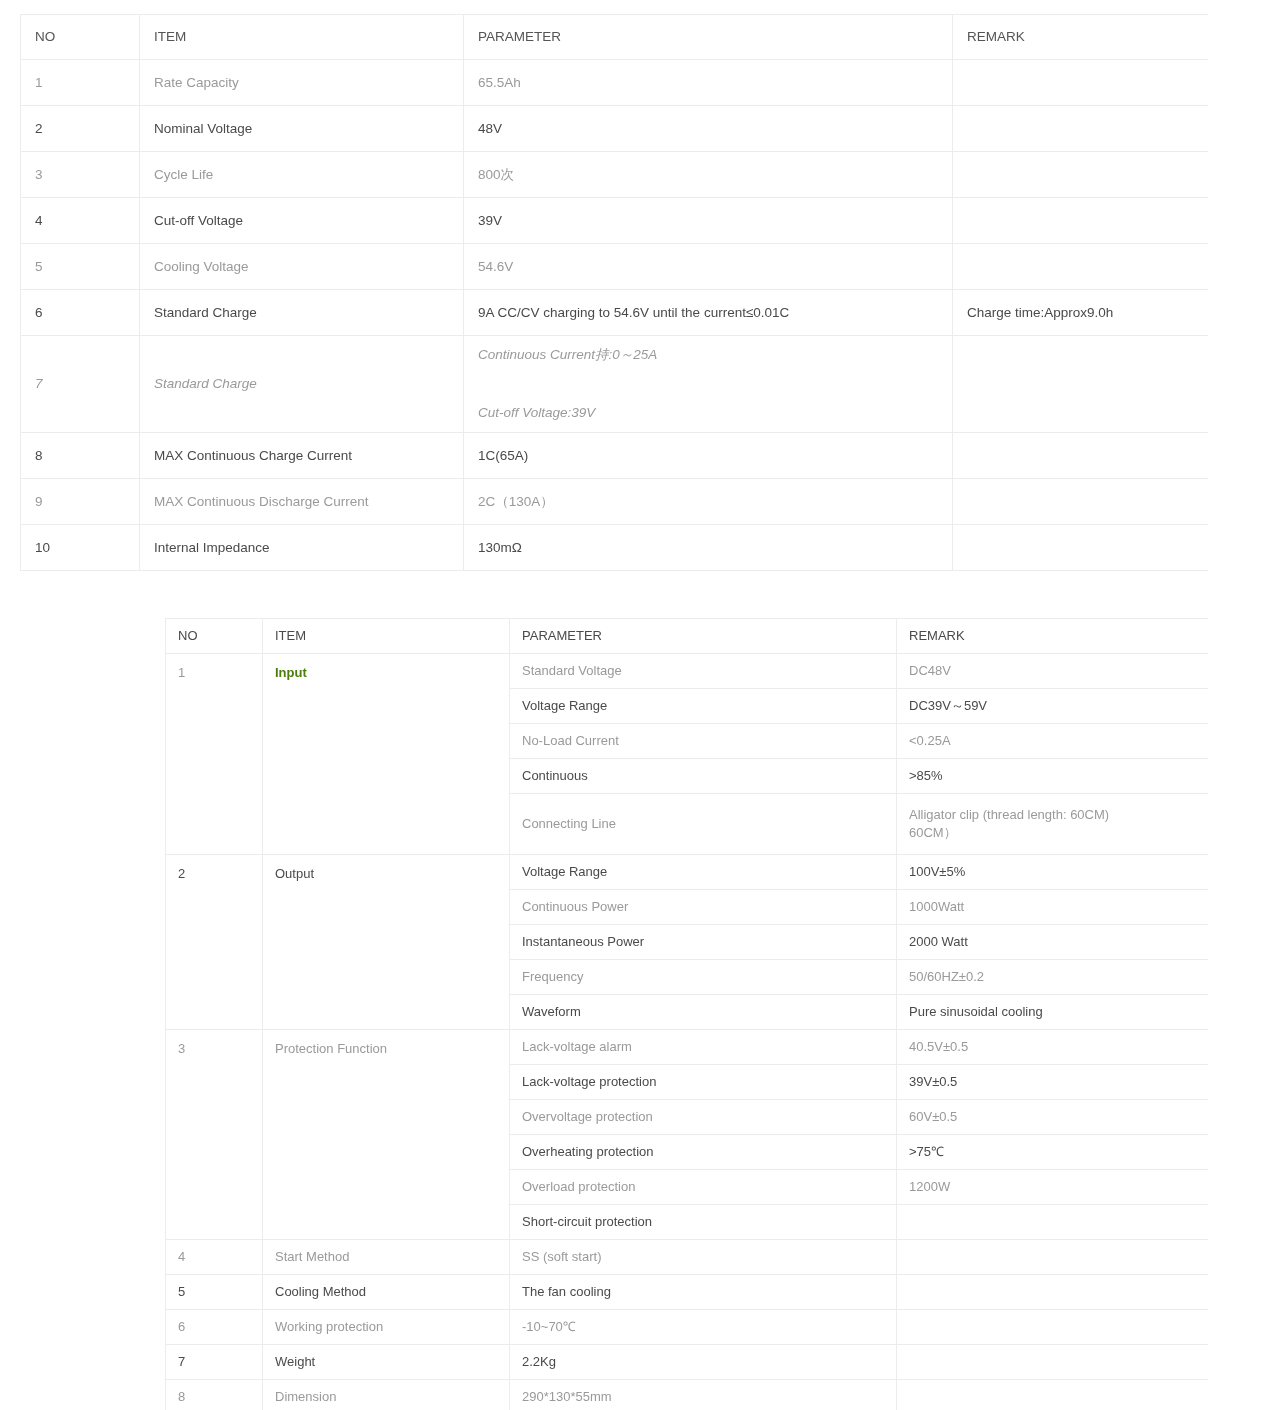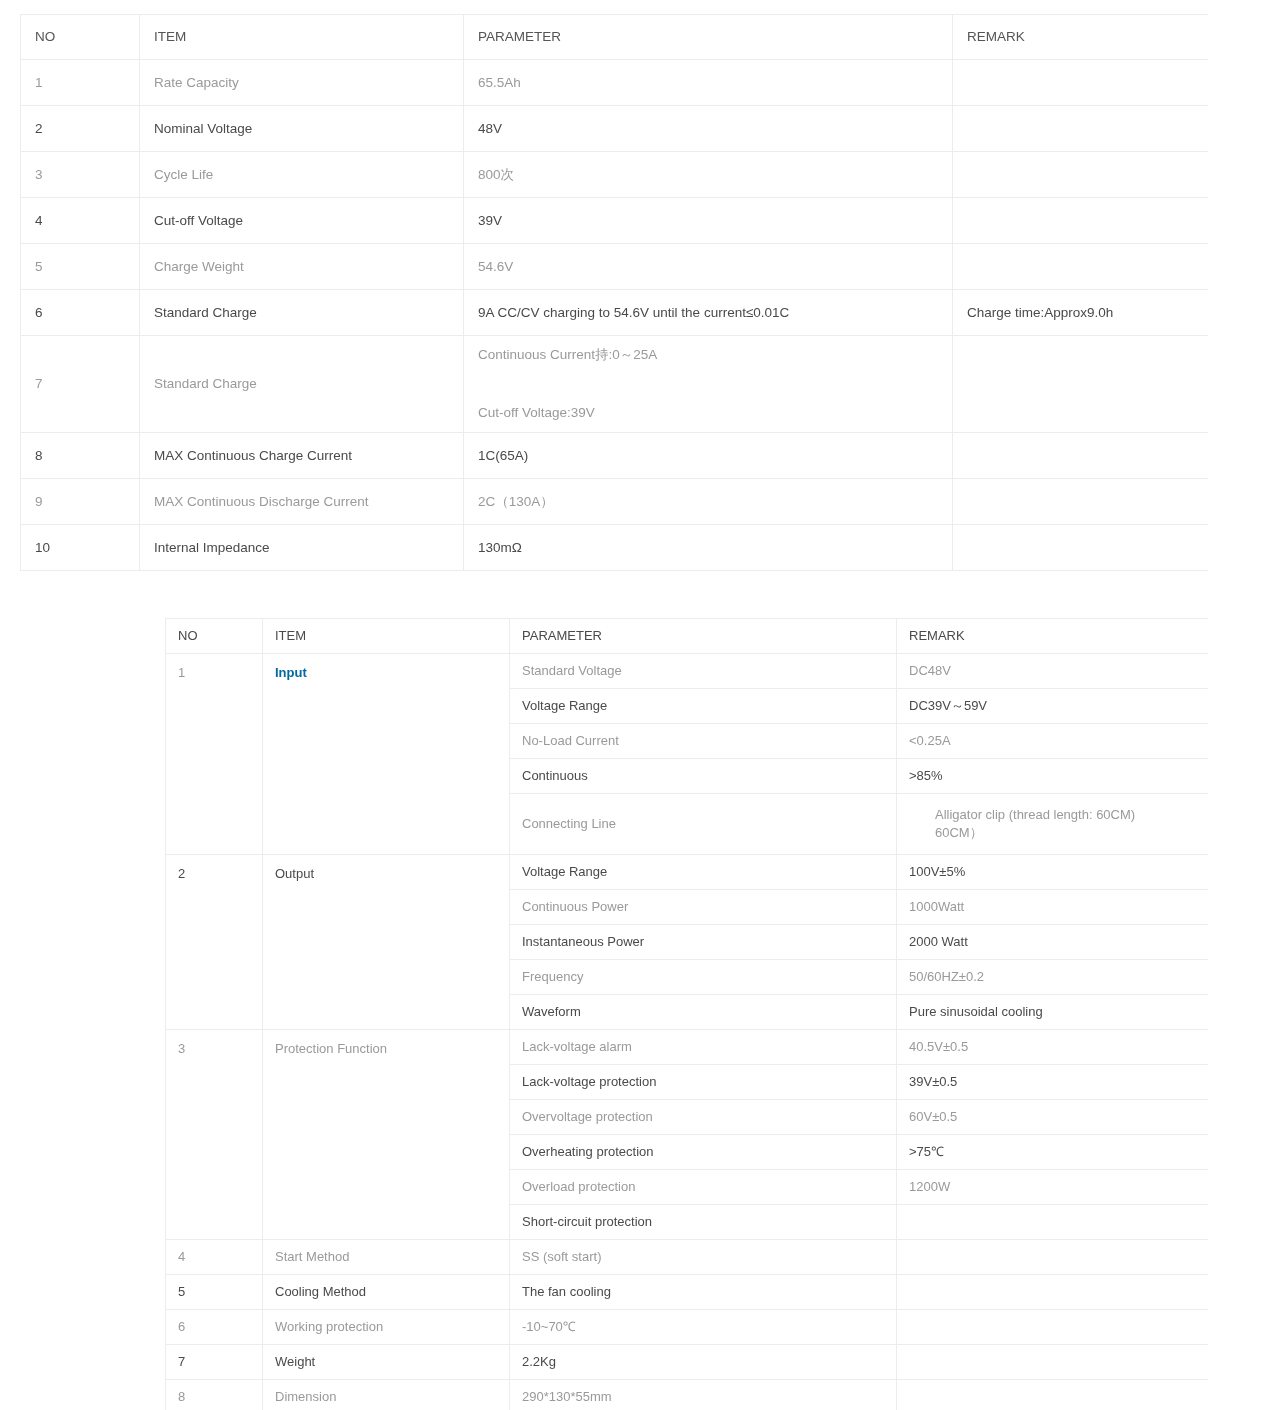--- a/index.html
+++ b/index.html
@@ -50,20 +50,21 @@
   .t1 tr.alt td {
     color: #9a9a9a;
   }
   .t1 td.c0 { width: 90px; }
   .t1 td.c1 { width: 295px; }
   .t1 td.c2 { width: 460px; }
   .t1 td.c3 { width: 385px; }
   .t1 td.tall {
     height: 96px;
     padding-top: 0;
+    font-style: italic;
   }
   .t1 .para-line { margin: 0; padding: 0; }
   .t1 .para-line + .para-line { margin-top: 38px; }
 
   
   .table2-wrap {
     position: absolute;
     left: 165px;
     top: 618px;
     width: 960px;
@@ -85,29 +86,29 @@
   table.spec2 td.dim { color: #9a9a9a; }
   table.spec2 td.k-no { width: 72px; }
   table.spec2 td.k-item { width: 222px; }
   table.spec2 td.k-param { width: 362px; }
   table.spec2 td.k-remark { width: 298px; }
   table.spec2 td.grp {
     vertical-align: top;
     padding-top: 10px;
   }
   table.spec2 td.link {
-    color: #0369a1;
+    color: #4d7c0f;
     font-weight: bold;
   }
   table.spec2 td.two-line {
     height: 48px;
     padding-top: 6px;
     padding-bottom: 6px;
   }
-  .nl { display: block; margin-left: 26px; }
+  .nl { display: block; }
 </style>
 </head>
 <body>
 
 <div class="page">
 
   <div class="table1-wrap">
     <table class="spec t1">
       <tbody>
         <tr class="hdr">
@@ -140,21 +141,21 @@
 
         <tr>
           <td class="c0">4</td>
           <td class="c1">Cut-off Voltage</td>
           <td class="c2">39V</td>
           <td class="c3"></td>
         </tr>
 
         <tr class="alt">
           <td class="c0">5</td>
-          <td class="c1">Charge Weight</td>
+          <td class="c1">Cooling Voltage</td>
           <td class="c2">54.6V</td>
           <td class="c3"></td>
         </tr>
 
         <tr>
           <td class="c0">6</td>
           <td class="c1">Standard Charge</td>
           <td class="c2">9A CC/CV charging to 54.6V until the current≤0.01C</td>
           <td class="c3">Charge time:Approx9.0h</td>
         </tr>

